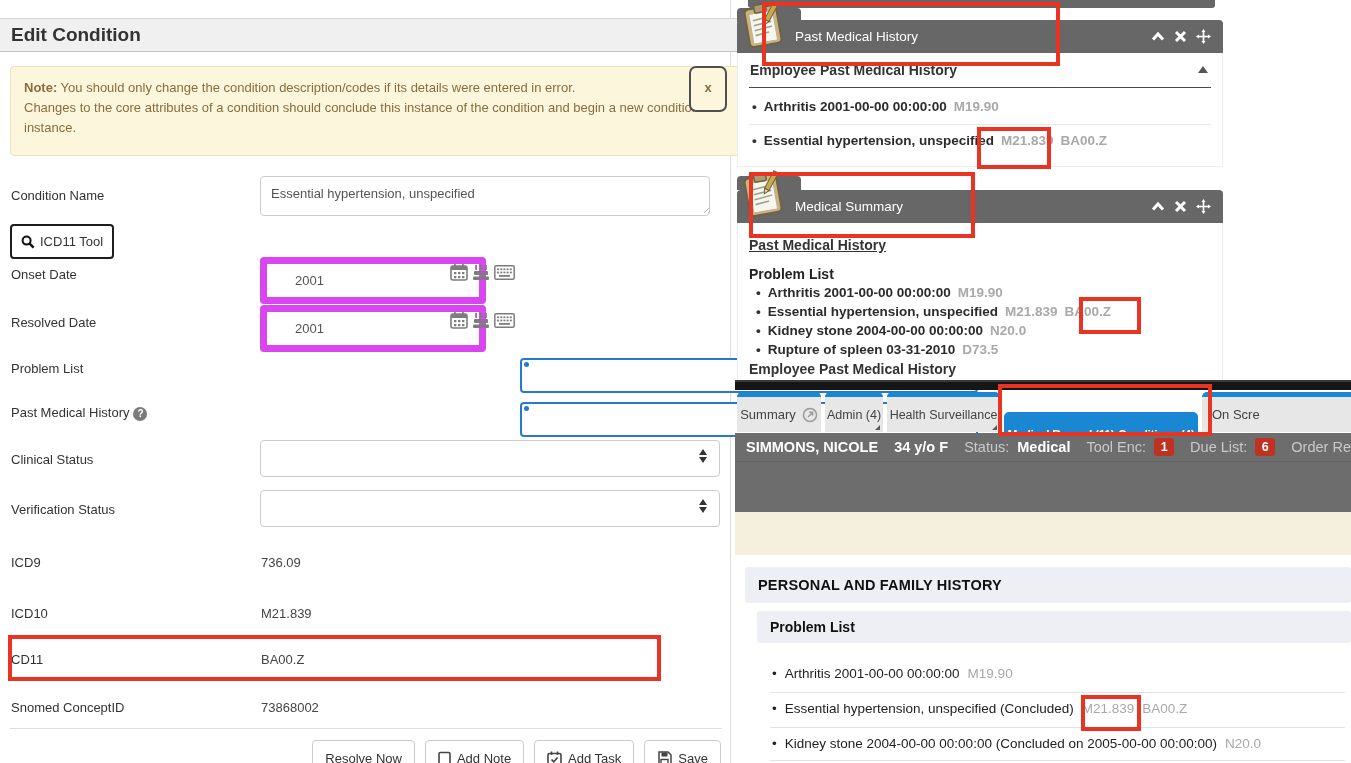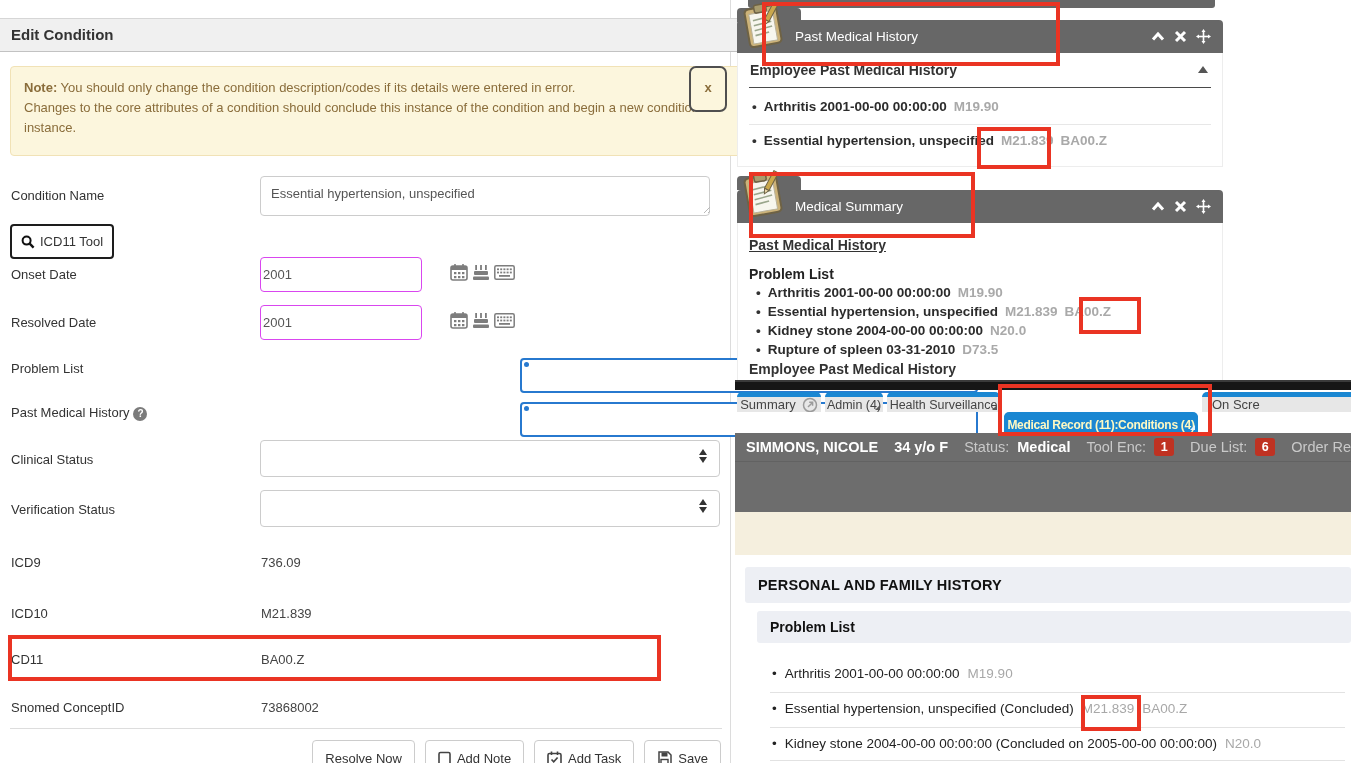--- a/index.html
+++ b/index.html
@@ -4,37 +4,37 @@
 <style>
   html,body{margin:0;padding:0;background:#fff;}
   .stage{position:relative;width:1351px;height:763px;background:#fff;overflow:hidden;
          font-family:"Liberation Sans",sans-serif;color:#333;}
   .abs{position:absolute;}
   .nowrap{white-space:nowrap;}
 
   
   .left-panel{left:0;top:0;width:730px;height:763px;background:#fff;border-right:1px solid #dcdcdc;}
   .lp-header{left:0;top:18px;width:729px;height:32px;background:#f0f0f0;border-top:1px solid #d6d6d6;
-             border-bottom:1px solid #c2c2c2;line-height:32px;padding-left:11px;font-size:15px;font-weight:bold;color:#333;}
+             border-bottom:1px solid #c2c2c2;line-height:32px;padding-left:11px;font-size:19px;font-weight:bold;color:#333;}
   .alert{left:10px;top:66px;width:681px;height:77px;background:#fcf6dd;border:1px solid #f1e2b6;border-radius:4px;
          color:#8a6d3b;font-size:13px;line-height:20px;padding:11px 45px 0 13px;}
   .alert b{font-weight:bold;}
   .alert-close{left:689px;top:66px;width:34px;height:42px;background:#fcf6dd;border:2px solid #4f4f4f;border-radius:7px;
          color:#8a6d3b;font-size:13px;font-weight:bold;text-align:center;line-height:40px;cursor:pointer;}
   .flabel{font-size:13px;color:#333;}
   .ctrl-text{font-size:13px;color:#444;}
   .txtarea{left:260px;top:176px;width:428px;height:20px;border:1px solid #ccc;border-radius:4px;
            font-family:"Liberation Sans",sans-serif;font-size:13px;color:#555;padding:9px 10px;resize:none;overflow:hidden;}
   .resize-corner{left:701px;top:204px;width:9px;height:9px;
       background:repeating-linear-gradient(135deg,transparent 0 2px,#b9b9b9 2px 3px);
       clip-path:polygon(100% 0,100% 100%,0 100%);}
   .tool-btn{left:10px;top:224px;height:31px;border:2px solid #1d1d1d;border-radius:4px;background:#fff;
             display:inline-flex;align-items:center;gap:5px;padding:0 9px;font-size:13px;color:#333;cursor:pointer;}
-  .inp{border:1px solid #d946ef;border-radius:4px;font-family:"Liberation Sans",sans-serif;font-size:13px;color:#555;
-       padding:0 2px;width:156px;height:33px;left:260px;}
+  .inp{border:7px solid #d946ef;border-radius:4px;font-family:"Liberation Sans",sans-serif;font-size:13px;color:#555;
+       padding:0 28px;width:156px;height:33px;left:260px;}
   .icon-strip{display:inline-flex;align-items:center;gap:4px;}
   .radio-row{display:inline-flex;align-items:center;gap:6px;font-size:13px;color:#333;}
   .radio{width:13px;height:13px;border-radius:50%;display:inline-block;box-sizing:border-box;}
   .radio.sel{border:2px solid #2779cf;position:relative;}
   .radio.sel::after{content:"";position:absolute;left:2px;top:2px;width:5px;height:5px;border-radius:50%;background:#2779cf;}
   .radio.unsel{border:2px solid #b0b0b0;}
   .help-badge{display:inline-block;width:14px;height:14px;border-radius:50%;background:#7b7b7b;color:#fff;
               font-size:10px;font-weight:bold;text-align:center;line-height:14px;margin-left:4px;}
   .sel{left:260px;width:458px;height:35px;border:1px solid #ccc;border-radius:4px;background:#fff;}
   .updown{position:absolute;right:12px;top:8px;display:flex;flex-direction:column;gap:2px;}
@@ -57,21 +57,21 @@
   .tri-up-sm{width:0;height:0;border-left:5px solid transparent;border-right:5px solid transparent;border-bottom:7px solid #555;}
   .witem{display:flex;align-items:baseline;gap:7px;font-size:13.5px;color:#222;white-space:nowrap;}
   .witem .blt{color:#333;font-weight:bold;}
   .witem .it{font-weight:bold;color:#2b2b2b;}
   .witem .code{color:#a9a9a9;font-weight:bold;}
   .sep{border-top:1px solid #e7e7e7;}
   .pmh-link{font-size:14px;font-weight:bold;color:#333;text-decoration:underline;cursor:pointer;}
   .sub-bold{font-size:14px;font-weight:bold;color:#222;}
   .black-bar{left:735px;top:380px;width:616px;height:8px;background:#161616;border-top:2px solid #3a3a3a;}
 
-  .tab{top:392px;height:20px;border-radius:5px 5px 0 0;background:#e7e7e7;border-top:5px solid #1a87d2;
+  .tab{top:392px;height:40px;border-radius:5px 5px 0 0;background:#e7e7e7;border-top:5px solid #1a87d2;
        display:flex;align-items:center;justify-content:center;gap:6px;font-size:13px;color:#444;
        box-sizing:border-box;cursor:pointer;white-space:nowrap;overflow:hidden;}
   .tab.active{background:#1a87d2;color:#fef9c3;font-weight:bold;font-size:12px;letter-spacing:-0.3px;margin-top:20px;}
   .tab .corner{position:absolute;right:3px;bottom:2px;width:0;height:0;border-left:5px solid transparent;border-bottom:5px solid #5a5a5a;}
   .tab.active .corner{border-bottom-color:#eaf4fb;}
 
   .patient-block{left:735px;top:433px;width:616px;height:79px;background:#6d6d6d;}
   .patient-row{left:735px;top:433px;width:616px;height:29px;display:flex;align-items:center;gap:8px;
                padding-left:11px;box-sizing:border-box;border-bottom:1px solid #626262;color:#fff;font-size:14.5px;white-space:nowrap;overflow:hidden;}
   .p-dim{color:#c9c9c9;}

